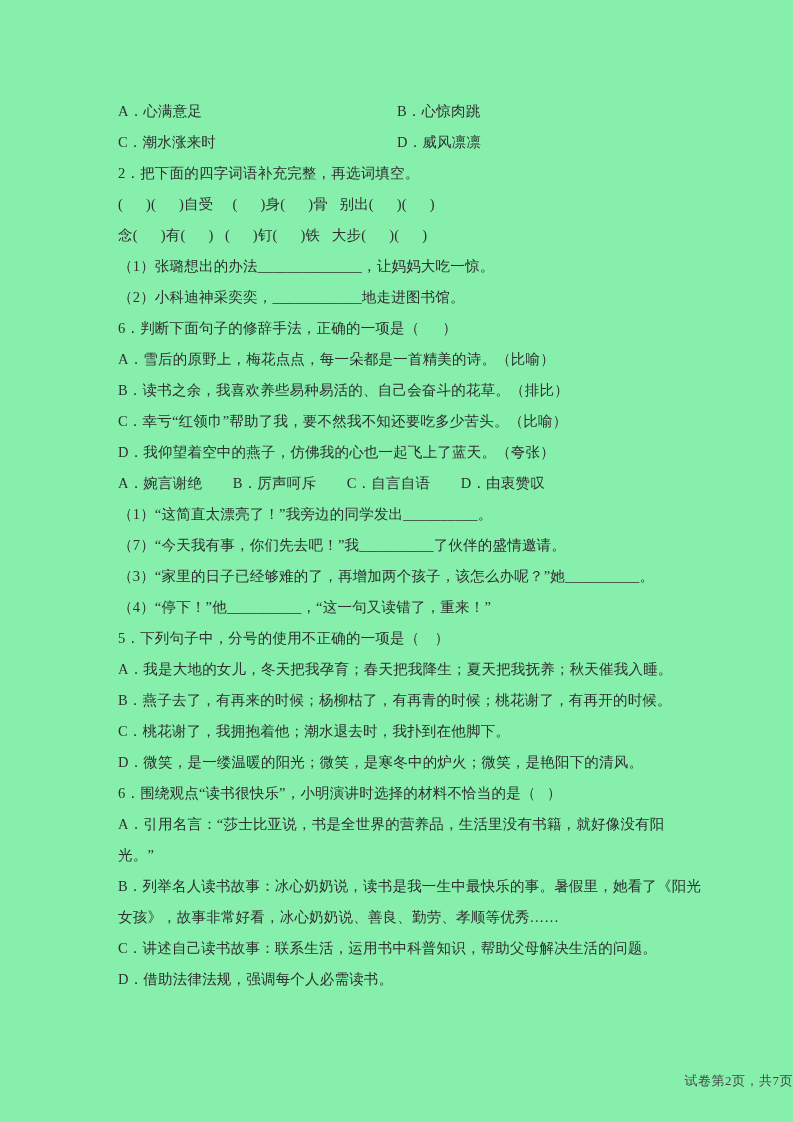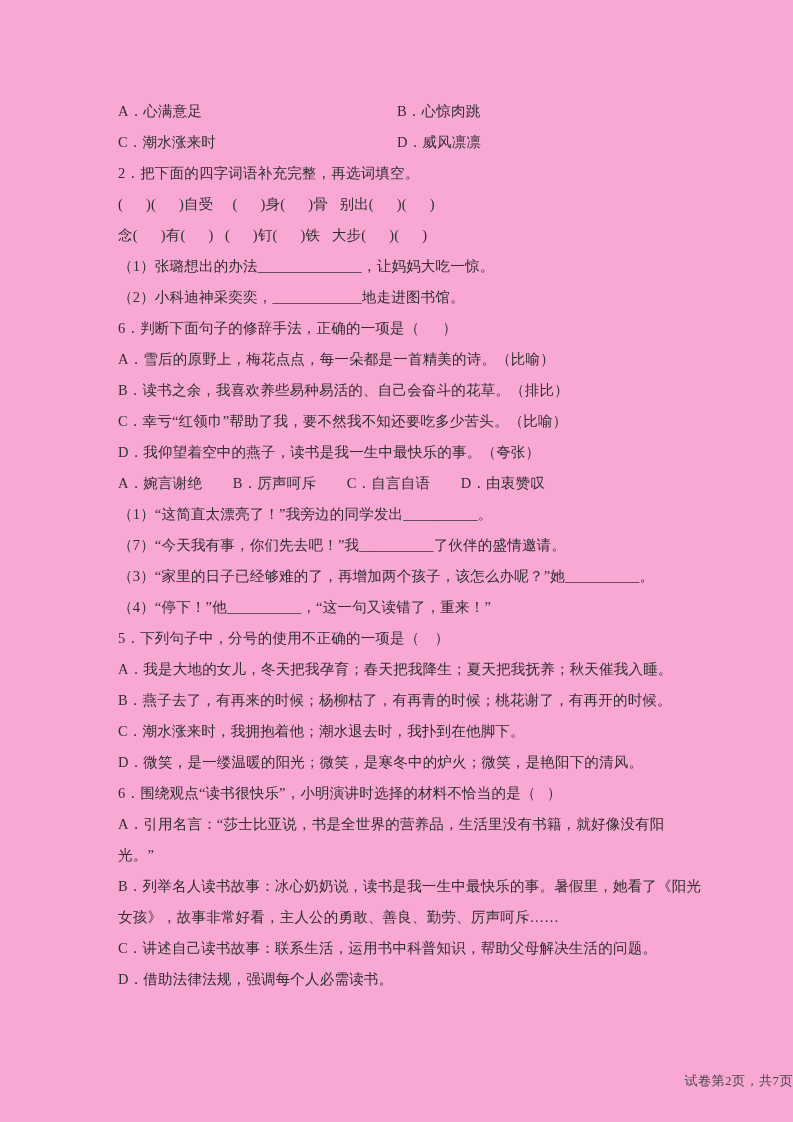--- a/index.html
+++ b/index.html
@@ -4,21 +4,21 @@
 <style>
   html, body {
     margin: 0;
     padding: 0;
     background: #ffffff;
   }
   .page {
     position: relative;
     width: 793px;
     height: 1122px;
-    background: #f9a8d4;
+    background: #86efac;
     color: #2f2f2f;
     font-family: "Liberation Serif", "DejaVu Serif", serif;
     overflow: hidden;
   }
   .content {
     position: absolute;
     left: 118px;
     top: 96px;
     width: 600px;
   }
@@ -58,33 +58,33 @@
       <div class="line"><span class="col-left">C．潮水涨来时</span><span class="col-right">D．威风凛凛</span></div>
       <div class="line">2．把下面的四字词语补充完整，再选词填空。</div>
       <div class="line">(      )(      )自受     (      )身(      )骨   别出(      )(      )</div>
       <div class="line">念(      )有(      )   (      )钉(      )铁   大步(      )(      )</div>
       <div class="line">（1）张璐想出的办法______________，让妈妈大吃一惊。</div>
       <div class="line">（2）小科迪神采奕奕，____________地走进图书馆。</div>
       <div class="line">6．判断下面句子的修辞手法，正确的一项是（      ）</div>
       <div class="line">A．雪后的原野上，梅花点点，每一朵都是一首精美的诗。（比喻）</div>
       <div class="line">B．读书之余，我喜欢养些易种易活的、自己会奋斗的花草。（排比）</div>
       <div class="line">C．幸亏“红领巾”帮助了我，要不然我不知还要吃多少苦头。（比喻）</div>
-      <div class="line">D．我仰望着空中的燕子，读书是我一生中最快乐的事。（夸张）</div>
+      <div class="line">D．我仰望着空中的燕子，仿佛我的心也一起飞上了蓝天。（夸张）</div>
       <div class="line">A．婉言谢绝        B．厉声呵斥        C．自言自语        D．由衷赞叹</div>
       <div class="line">（1）“这简直太漂亮了！”我旁边的同学发出__________。</div>
       <div class="line">（7）“今天我有事，你们先去吧！”我__________了伙伴的盛情邀请。</div>
       <div class="line">（3）“家里的日子已经够难的了，再增加两个孩子，该怎么办呢？”她__________。</div>
       <div class="line">（4）“停下！”他__________，“这一句又读错了，重来！”</div>
       <div class="line">5．下列句子中，分号的使用不正确的一项是（    ）</div>
       <div class="line">A．我是大地的女儿，冬天把我孕育；春天把我降生；夏天把我抚养；秋天催我入睡。</div>
       <div class="line">B．燕子去了，有再来的时候；杨柳枯了，有再青的时候；桃花谢了，有再开的时候。</div>
-      <div class="line">C．潮水涨来时，我拥抱着他；潮水退去时，我扑到在他脚下。</div>
+      <div class="line">C．桃花谢了，我拥抱着他；潮水退去时，我扑到在他脚下。</div>
       <div class="line">D．微笑，是一缕温暖的阳光；微笑，是寒冬中的炉火；微笑，是艳阳下的清风。</div>
       <div class="line">6．围绕观点“读书很快乐”，小明演讲时选择的材料不恰当的是（   ）</div>
       <div class="line">A．引用名言：“莎士比亚说，书是全世界的营养品，生活里没有书籍，就好像没有阳</div>
       <div class="line">光。”</div>
       <div class="line">B．列举名人读书故事：冰心奶奶说，读书是我一生中最快乐的事。暑假里，她看了《阳光</div>
-      <div class="line">女孩》，故事非常好看，主人公的勇敢、善良、勤劳、厉声呵斥……</div>
+      <div class="line">女孩》，故事非常好看，冰心奶奶说、善良、勤劳、孝顺等优秀……</div>
       <div class="line">C．讲述自己读书故事：联系生活，运用书中科普知识，帮助父母解决生活的问题。</div>
       <div class="line">D．借助法律法规，强调每个人必需读书。</div>
     </div>
   <div class="footer">试卷第2页，共7页</div>
 </div>
 
 </body></html>

